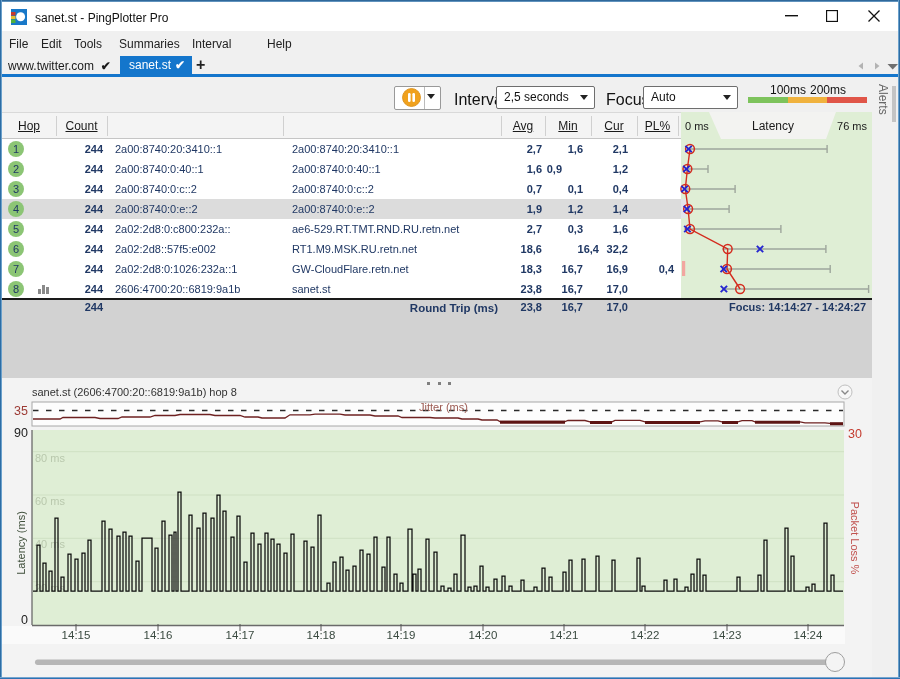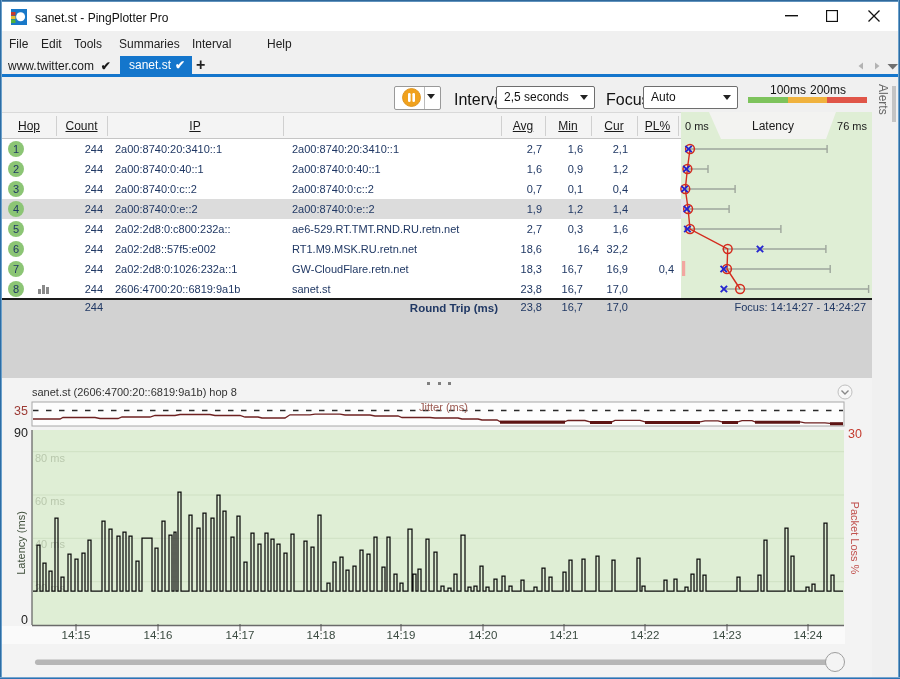--- a/index.html
+++ b/index.html
@@ -16,21 +16,21 @@
 .ddl { position:absolute; top:9px; height:23px; background:#fff; border:1px solid #6e6e6e; border-radius:2px; font-size:12px; color:#111; line-height:21px; padding-left:7px; }
 .ddl .ar { position:absolute; right:6px; top:8px; width:0; height:0; border-left:4px solid transparent; border-right:4px solid transparent; border-top:5px solid #222; }
 .lbl { position:absolute; top:14px; font-size:16px; color:#111; }
 #thead { position:absolute; left:2px; top:112px; width:679px; height:27px; background:#f4f4f4; border-top:1px solid #d9d9d9; border-bottom:1px solid #c5c5c5; font-size:12px; color:#1a1a1a; }
 #thead .h { position:absolute; top:6px; text-align:center;text-decoration:underline; }
 #thead .sep { position:absolute; top:3px; height:20px; width:1px; background:#d0d0d0; }
 #latpanel { position:absolute; left:681px; top:112px; width:191px; height:187px; background:#dfeed5; }
 #tbody { position:absolute; left:2px; top:139px; width:679px; height:160px; background:#fff; }
 .trow { position:absolute; left:0; width:679px; height:20px; font-size:11px; color:#203864; }
 .cell { position:absolute; top:4px; white-space:nowrap; }
-.cell.r { text-align:right; }
+.cell.r { text-align:right;font-weight:bold; }
 .hopc { position:absolute; left:6px; top:2px; width:16px; height:16px; border-radius:50%; background:#8cc575; color:#203864; font-size:11px; text-align:center; line-height:16px; }
 .barsicon { position:absolute; left:36px; top:5px; width:13px; height:10px; }
 .barsicon i { position:absolute; bottom:0; width:3px; background:#8a8a8a; }
 .barsicon i:nth-child(1) { left:0; }
 .barsicon i:nth-child(2) { left:4px; }
 .barsicon i:nth-child(3) { left:8px; }
 #sumline { position:absolute; left:2px; top:298px; width:870px; height:2px; background:#1a1a1a; }
 #sumarea { position:absolute; left:2px; top:300px; width:870px; height:78px; background:#d2d2d2; }
 #sumrow { position:absolute; left:0; top:2px; width:870px; height:18px; font-size:11px; color:#203864; }
 #sumrow .cell { top:-1px; }
@@ -97,21 +97,20 @@
   <div class="ddl" style="left:641px;width:95px">Auto<span class="ar"></span></div>
   <span class="abs" style="left:768px;top:6px;font-size:12px;color:#111">100ms</span>
   <span class="abs" style="left:808px;top:6px;font-size:12px;color:#111">200ms</span>
   <div class="abs" style="left:746px;top:20px;width:40px;height:6px;background:#7dc35c"></div>
   <div class="abs" style="left:786px;top:20px;width:39px;height:6px;background:#f0b23e"></div>
   <div class="abs" style="left:825px;top:20px;width:40px;height:6px;background:#e05548"></div>
 </div>
 <div id="thead">
   <span class="h" style="left:0;width:54px">Hop</span>
   <span class="h" style="left:54px;width:51px">Count</span>
-  <span class="h" style="left:105px;width:176px">IP</span>
   <span class="h" style="left:499px;width:44px">Avg</span>
   <span class="h" style="left:543px;width:46px">Min</span>
   <span class="h" style="left:589px;width:46px">Cur</span>
   <span class="h" style="left:635px;width:41px">PL%</span>
   <span class="sep" style="left:54px"></span>
     <span class="sep" style="left:105px"></span>
     <span class="sep" style="left:281px"></span>
     <span class="sep" style="left:499px"></span>
     <span class="sep" style="left:543px"></span>
     <span class="sep" style="left:589px"></span>
@@ -136,21 +135,21 @@
       <span class="cell r" style="left:537px;width:44px">1,6</span>
       <span class="cell r" style="left:582px;width:44px">2,1</span>
       <span class="cell r" style="left:626px;width:46px"></span>
     </div>
     <div class="trow" style="top:20px">
       <span class="hopc">2</span>
       <span class="cell r" style="left:56px;width:45px">244</span>
       <span class="cell" style="left:113px;width:168px">2a00:8740:0:40::1</span>
       <span class="cell" style="left:290px;width:209px">2a00:8740:0:40::1</span>
       <span class="cell r" style="left:496px;width:44px">1,6</span>
-      <span class="cell r" style="left:537px;width:44px">0,9</span>
+      <span class="cell r" style="left:537px;width:23px">0,9</span>
       <span class="cell r" style="left:582px;width:44px">1,2</span>
       <span class="cell r" style="left:626px;width:46px"></span>
     </div>
     <div class="trow" style="top:40px">
       <span class="hopc">3</span>
       <span class="cell r" style="left:56px;width:45px">244</span>
       <span class="cell" style="left:113px;width:168px">2a00:8740:0:c::2</span>
       <span class="cell" style="left:290px;width:209px">2a00:8740:0:c::2</span>
       <span class="cell r" style="left:496px;width:44px">0,7</span>
       <span class="cell r" style="left:537px;width:44px">0,1</span>

